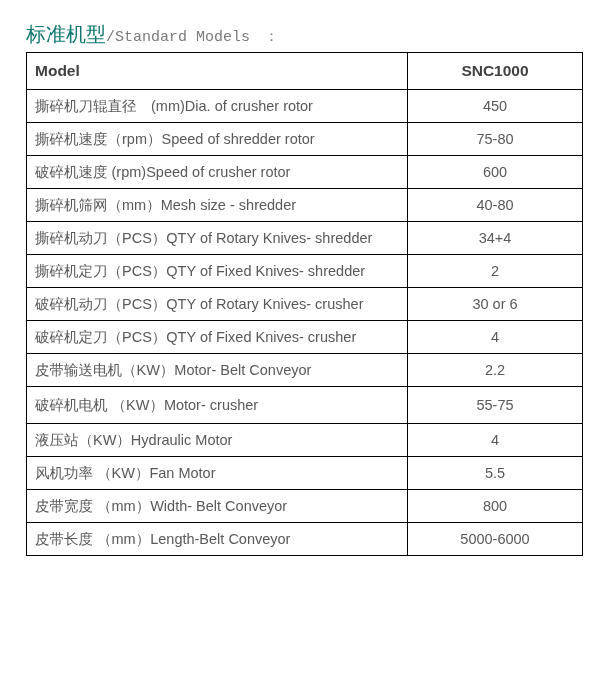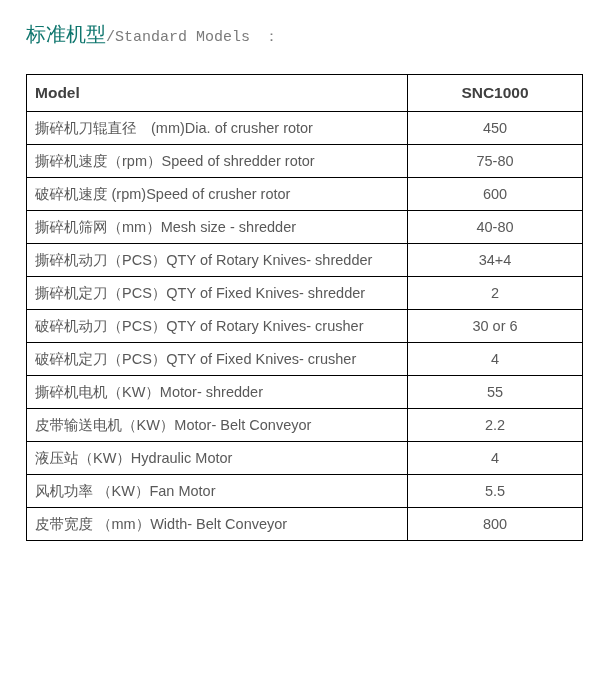--- a/index.html
+++ b/index.html
@@ -48,21 +48,21 @@
     font-family: "Liberation Mono", "DejaVu Sans Mono", monospace;
     font-size: 15px;
     color: #7b7b7b;
     padding-left: 14px;
   }
 
   
   .spec-table {
     position: absolute;
     left: 26px;
-    top: 74px;
+    top: 52px;
     width: 556px;
     border-collapse: collapse;
     table-layout: fixed;
   }
   .spec-table col.c-label { width: 381px; }
   .spec-table col.c-value { width: 175px; }
 
   .spec-table th,
   .spec-table td {
     border: 1px solid #000000;
@@ -151,35 +151,39 @@
         </tr>
         <tr>
           <td class="label-cell cell-cn">破碎机动刀（PCS）QTY of Rotary Knives- crusher</td>
           <td class="value-cell">30 or 6</td>
         </tr>
         <tr>
           <td class="label-cell cell-cn">破碎机定刀（PCS）QTY of Fixed Knives- crusher</td>
           <td class="value-cell">4</td>
         </tr>
         <tr>
-          <td class="label-cell cell-cn">撕碎机电机（KW）Motor- shredder</td>
-          <td class="value-cell">55</td>
-        </tr>
-        <tr>
           <td class="label-cell cell-cn">皮带输送电机（KW）Motor- Belt Conveyor</td>
           <td class="value-cell">2.2</td>
+        </tr>
+        <tr class="tall">
+          <td class="label-cell cell-cn">破碎机电机 （KW）Motor- crusher</td>
+          <td class="value-cell">55-75</td>
         </tr>
         <tr>
           <td class="label-cell cell-cn">液压站（KW）Hydraulic Motor</td>
           <td class="value-cell">4</td>
         </tr>
         <tr>
           <td class="label-cell cell-cn">风机功率 （KW）Fan Motor</td>
           <td class="value-cell">5.5</td>
         </tr>
         <tr>
           <td class="label-cell cell-cn">皮带宽度 （mm）Width- Belt Conveyor</td>
           <td class="value-cell">800</td>
         </tr>
+        <tr>
+          <td class="label-cell cell-cn">皮带长度 （mm）Length-Belt Conveyor</td>
+          <td class="value-cell">5000-6000</td>
+        </tr>
       </tbody>
   </table>
 
 </div>
 
 </body></html>

